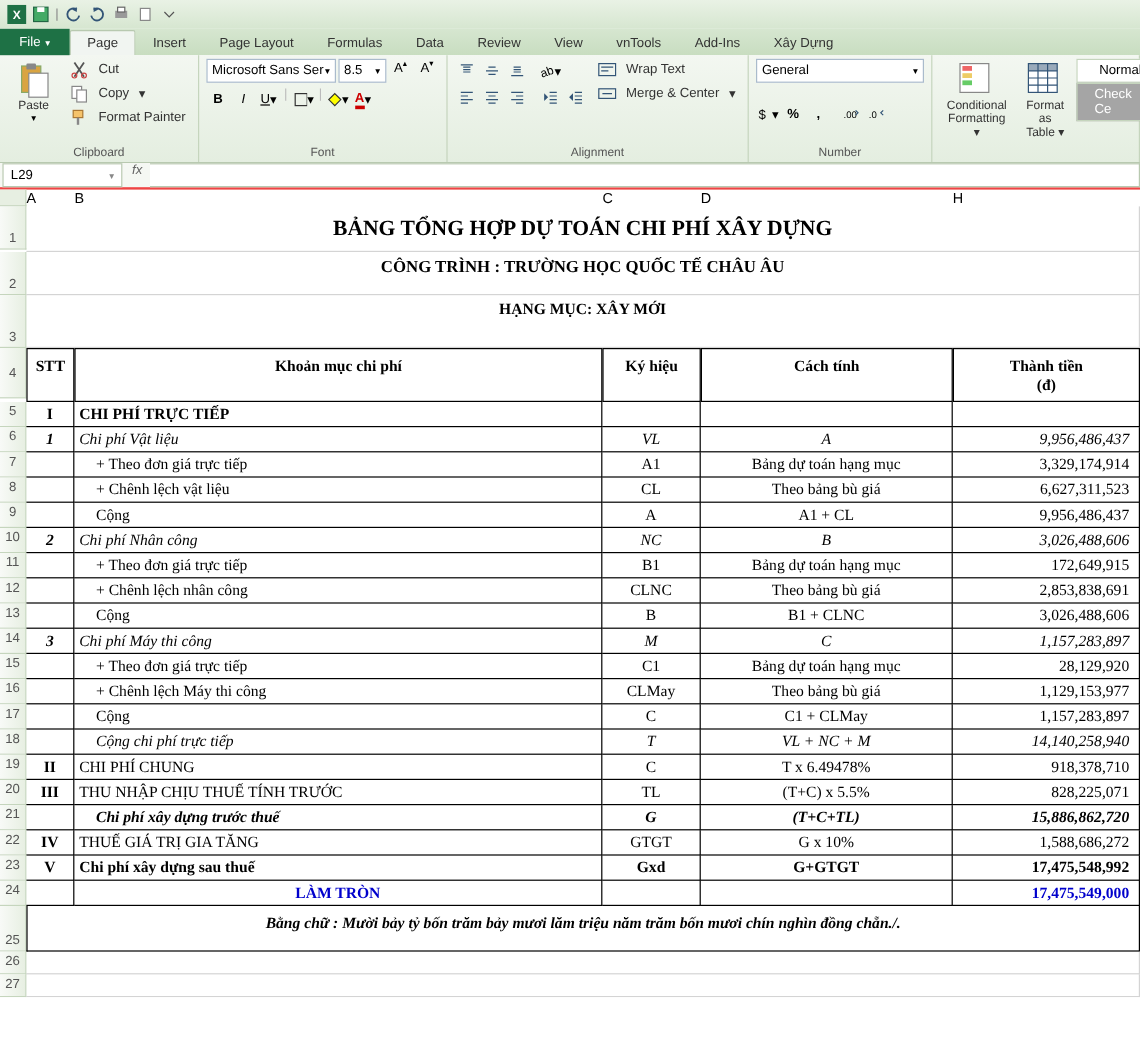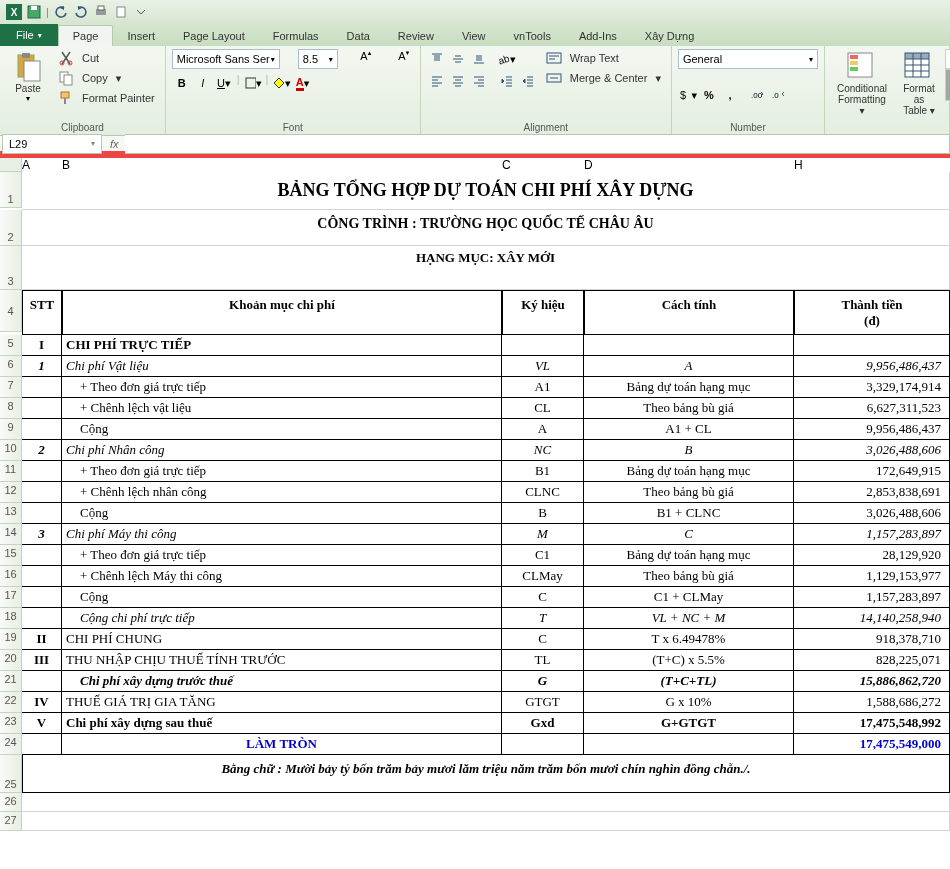--- a/index.html
+++ b/index.html
@@ -30,21 +30,21 @@
 .ribbon-big .big-icon { width: 32px; height: 32px; }
 .ribbon-big .big-label { font-size: 10px; color: #333; text-align: center; line-height: 1.1; margin-top: 0; }
 .ribbon-col { display: flex; flex-direction: column; gap: 2px; }
 .ribbon-small { display: flex; align-items: center; gap: 8px; padding: 1px 4px; cursor: pointer; font-size: 11px; color: #333; white-space: nowrap; }
 .ribbon-small .sm-icon { width: 16px; height: 16px; flex-shrink: 0; }
 .ribbon-sel { height: 20px; border: 1px solid #abc; background: #fff; padding: 0 4px; display: flex; align-items: center; font-size: 11px; }
 .ribbon-btn-row { display: flex; gap: 1px; }
 .ribbon-btn-row .rb { width: 20px; height: 20px; border: 1px solid transparent; display: flex; align-items: center; justify-content: center; cursor: pointer; }
 
 
-.formula-bar { height: 22px; border-bottom: 7px solid #ef4444; display: flex; align-items: center; background: #f5f8f3; }
+.formula-bar { height: 22px; border-bottom: 2px solid #ef4444; display: flex; background: #f5f8f3; }
 .name-box { width: 100px; height: 20px; border: 1px solid #b8c9b0; background: #fff; margin: 0 2px; padding: 0 6px; display: flex; align-items: center; justify-content: space-between; }
 .fx-btn { padding: 0 6px; font-style: italic; color: #666; cursor: pointer; }
 .formula-input { flex: 1; height: 20px; border: 1px solid #b8c9b0; border-left: none; background: #fff; padding: 0 6px; }
 
 
 .sheet { display: grid; grid-template-columns: 22px 40px 440px 82px 210px 156px; font-size: 12px; position: relative; }
 .row-headers .rh, .rh { background: linear-gradient(to right, #f8faf7, #e7efe2); border-right: 1px solid #c5d5bd; border-bottom: 1px solid #c5d5bd; text-align: center; color: #555; font-size: 11px; padding: 2px 0; cursor: pointer; }
 .corner { background: #e7efe2; border-right: 1px solid #c5d5bd; border-bottom: 1px solid #c5d5bd; cursor: pointer; }
 
 .cell { border-right: 1px solid #d4d4d4; border-bottom: 1px solid #d4d4d4; padding: 2px 4px; font-family: "Times New Roman", serif; font-size: 13px; min-height: 19px; }
@@ -170,21 +170,21 @@
             </svg>
             <span>Format Painter</span>
           </div>
       </div>
     </div>
     <div class="group-label">Clipboard</div>
   </div>
 
   <div class="ribbon-group" style="min-width:200px">
     <div class="group-body" style="flex-direction:column;gap:4px">
-      <div style="display:flex;gap:18px">
+      <div style="display:flex;gap:2px">
         <div class="ribbon-sel" style="width:108px">
             <span>Microsoft Sans Ser</span> 
             <span style="margin-left:auto;font-size:8px">▾</span>
           </div>
         <div class="ribbon-sel" style="width:40px">
             <span>8.5</span> 
             <span style="margin-left:auto;font-size:8px">▾</span>
           </div>
         <div class="rb" style="width:20px;text-align:center">A<sup style="font-size:7px">▴</sup></div>
         <div class="rb" style="width:20px;text-align:center">A<sup style="font-size:7px">▾</sup></div>

